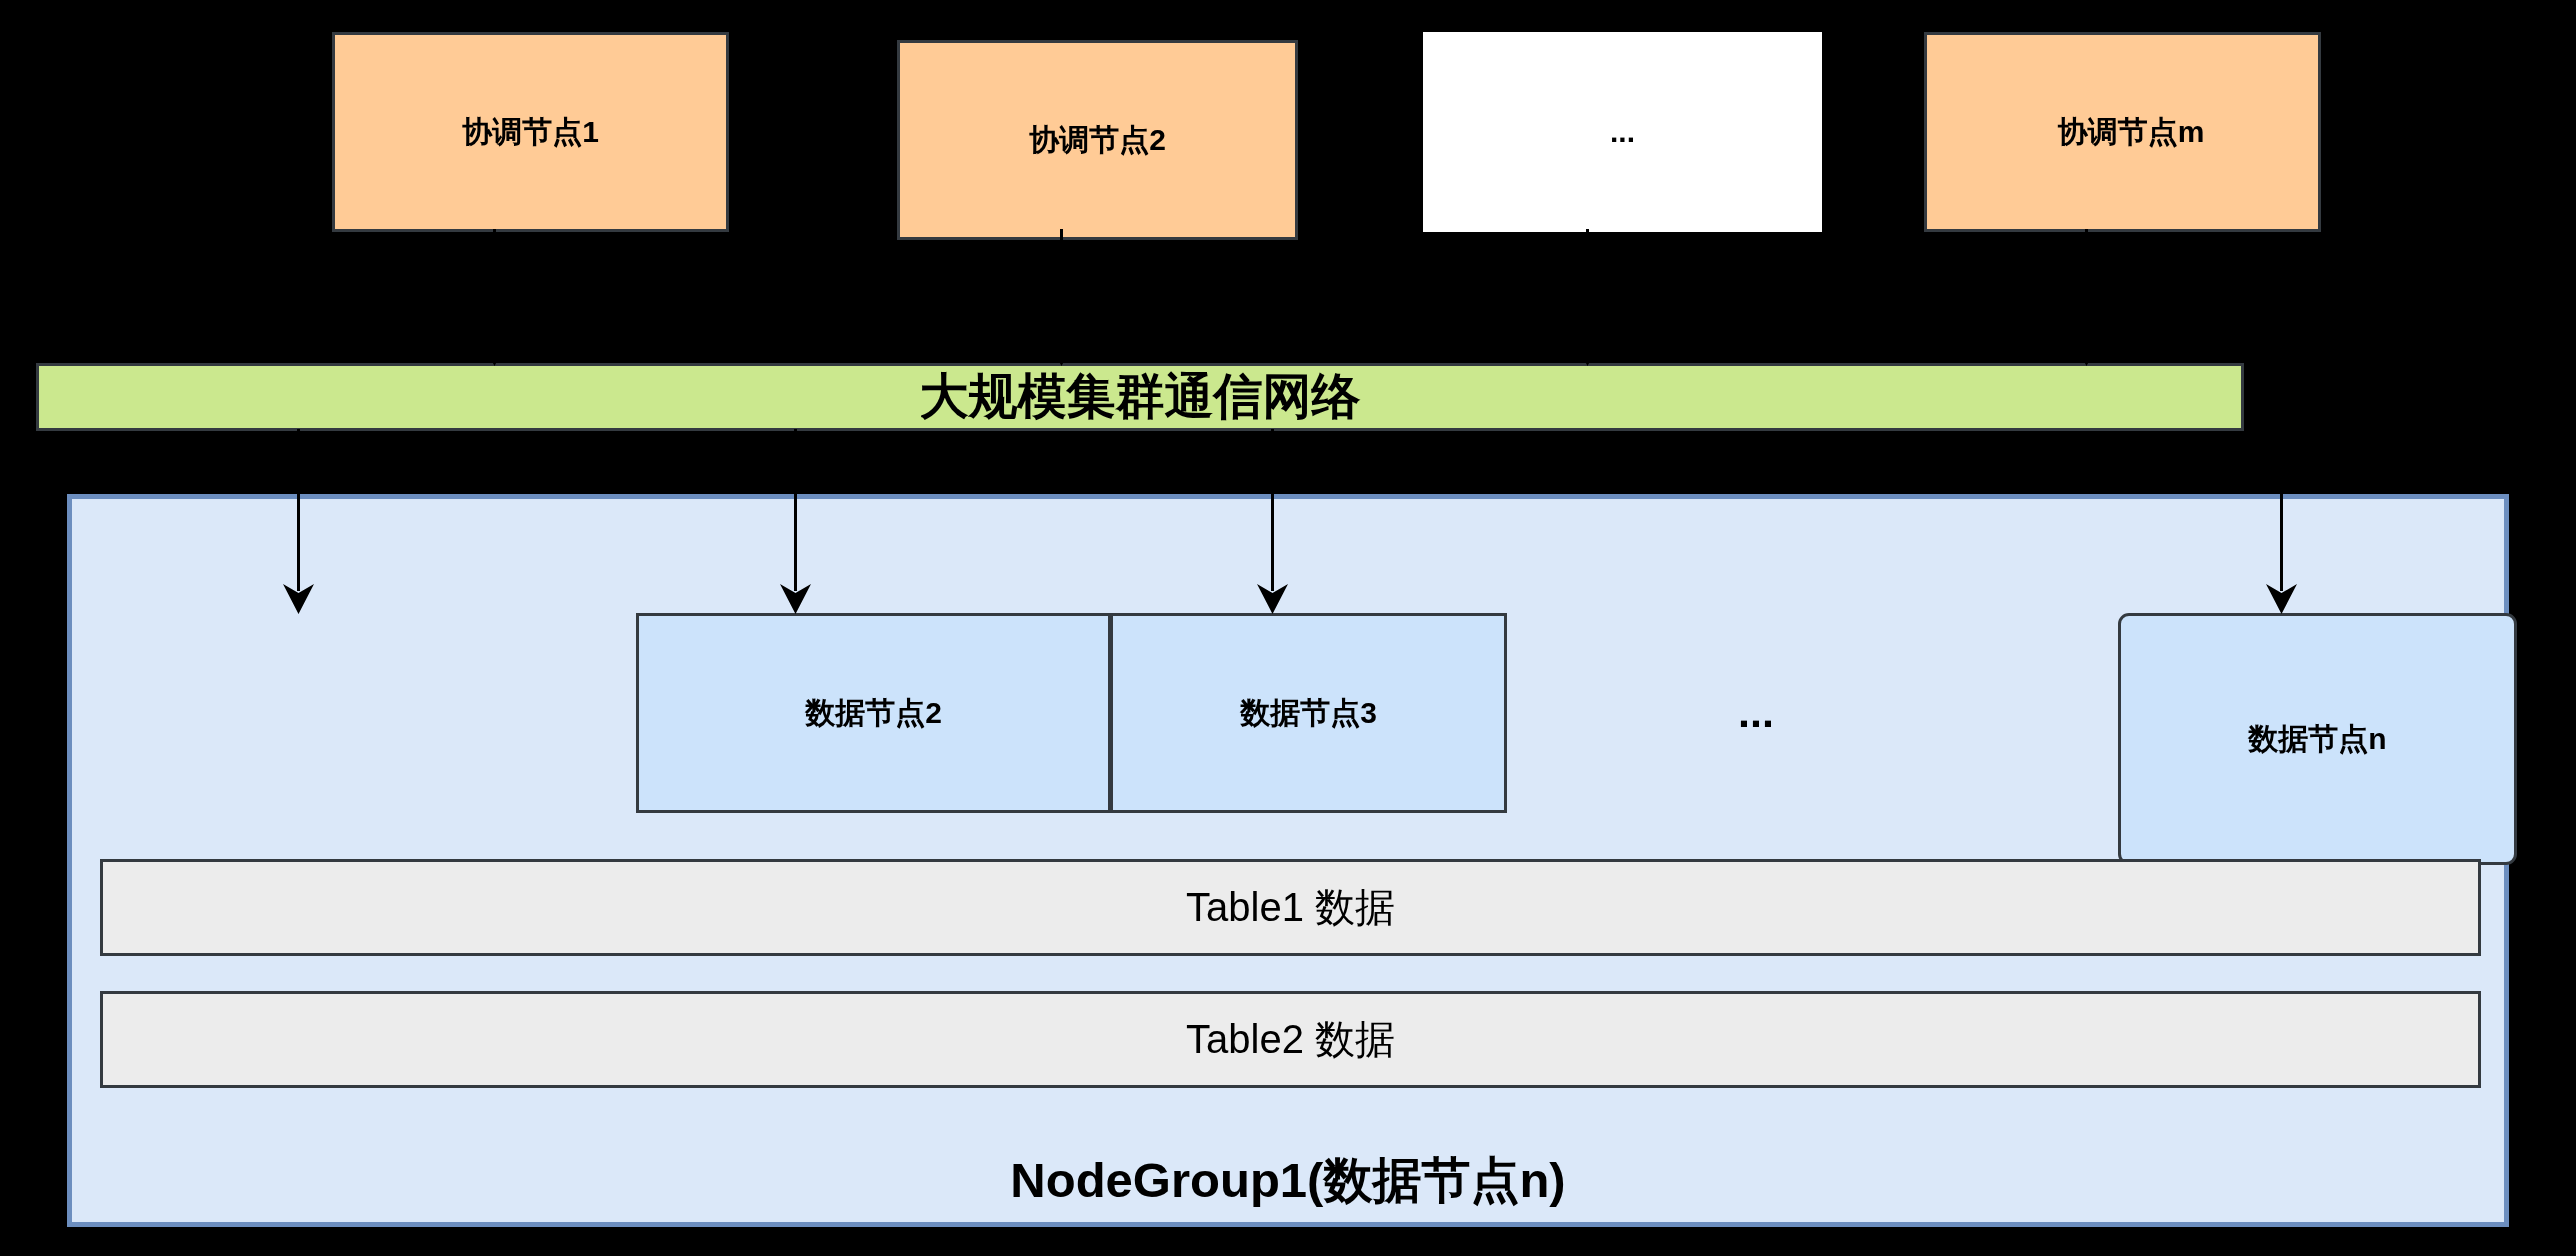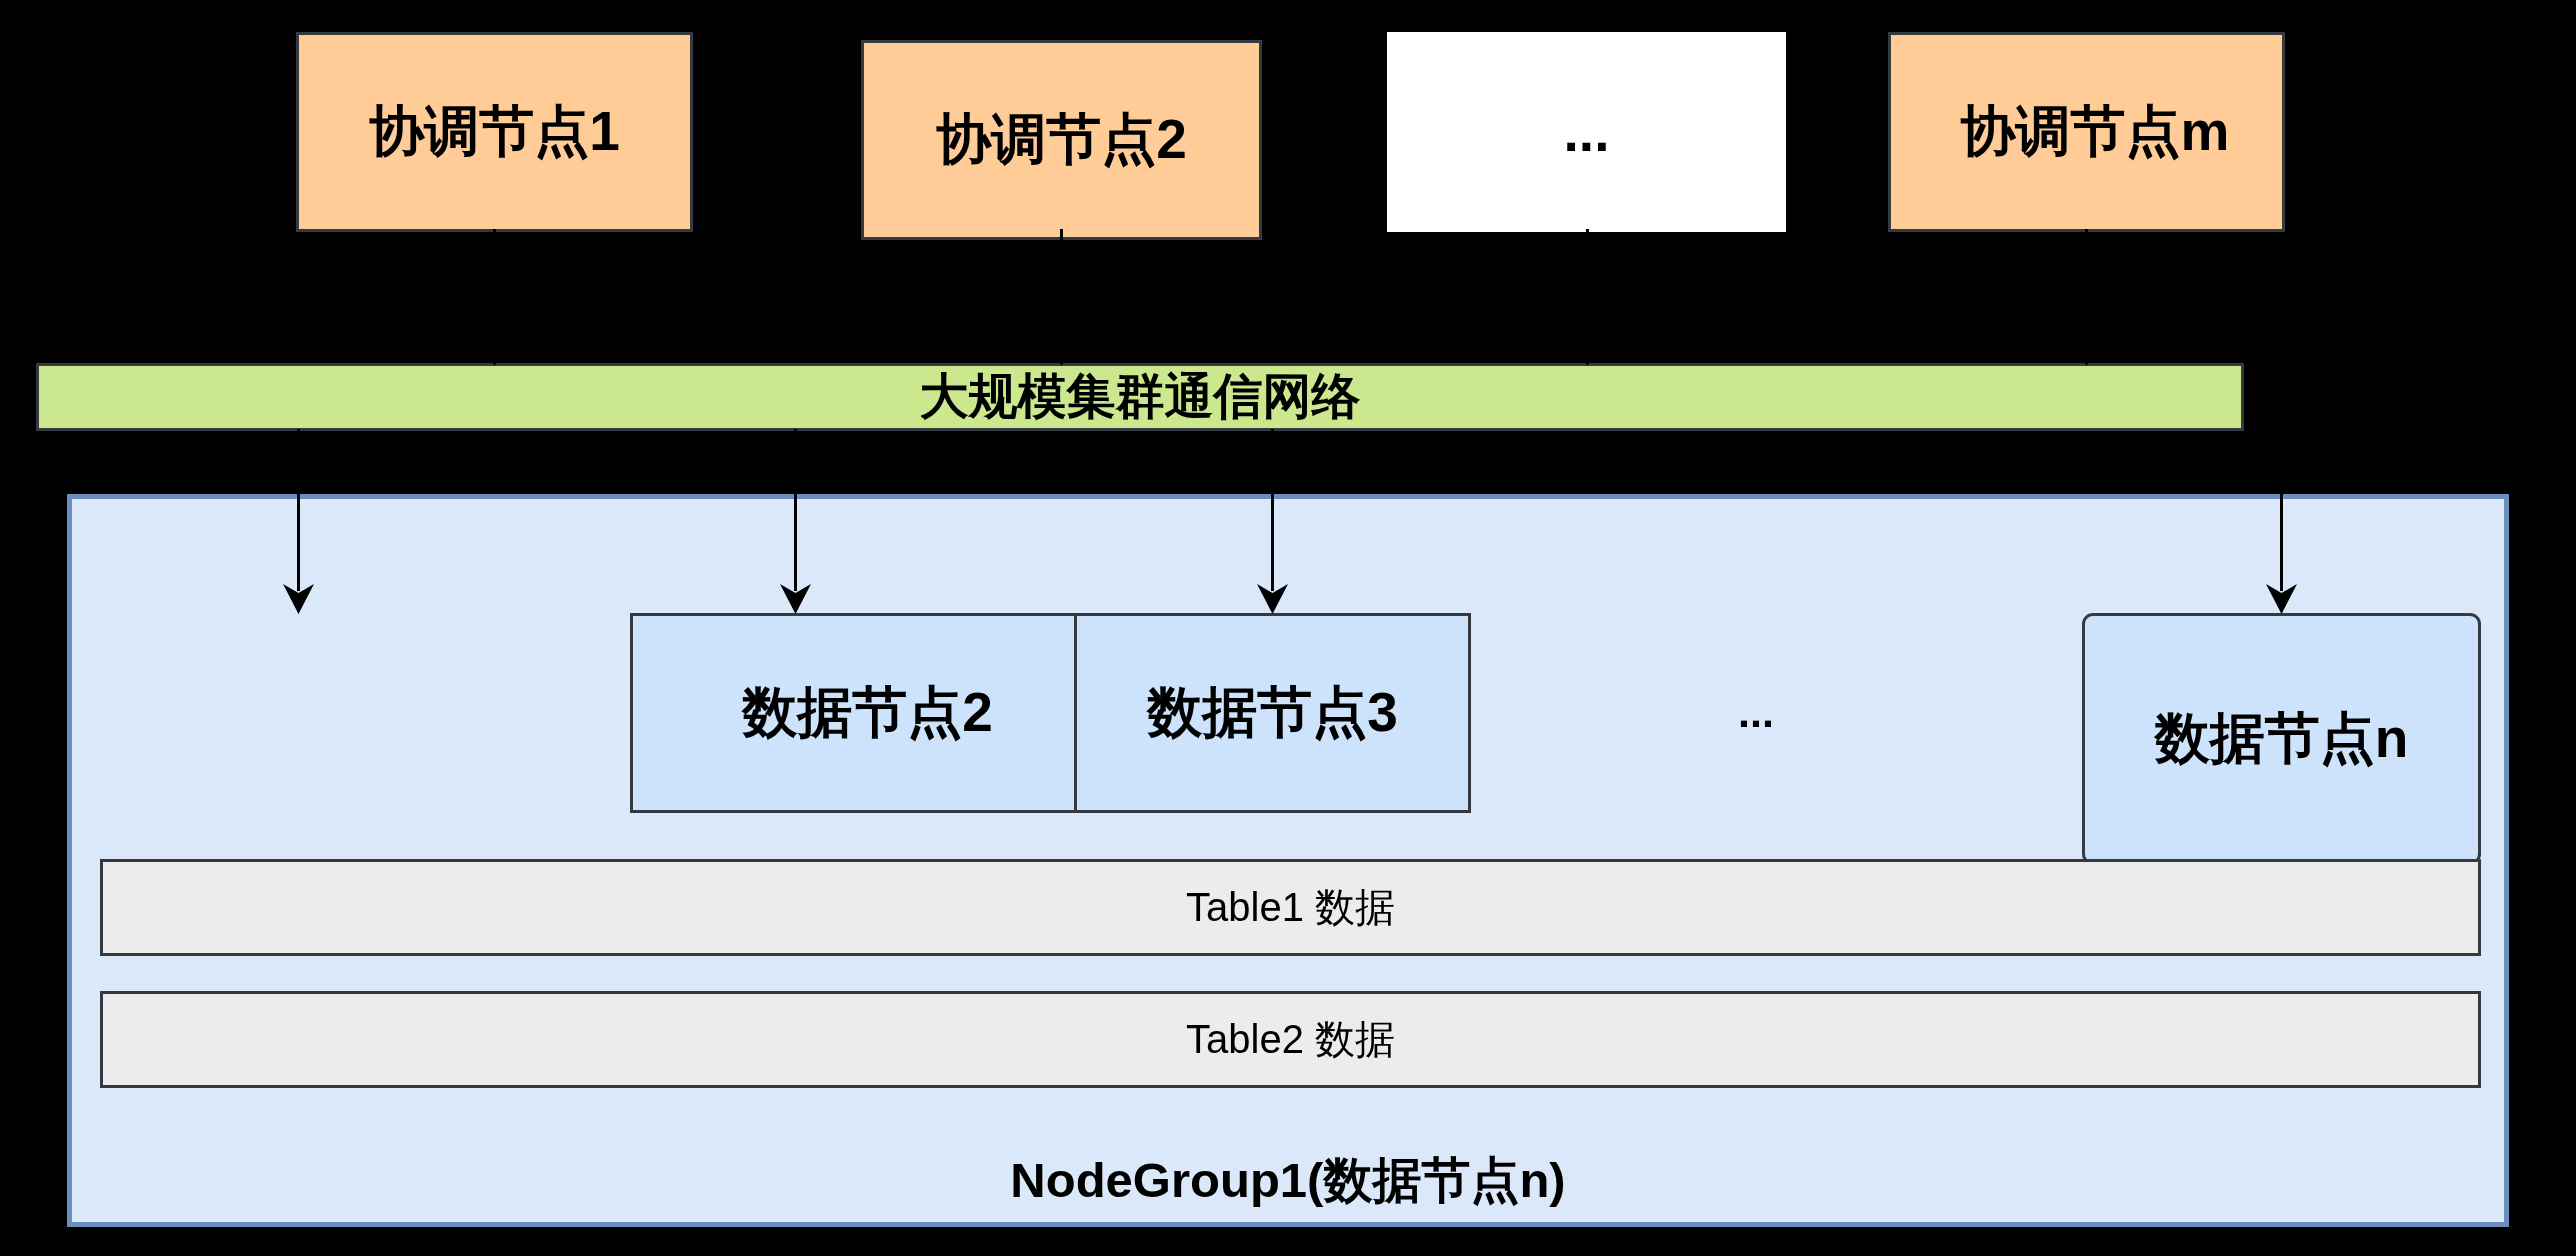--- a/index.html
+++ b/index.html
@@ -17,21 +17,21 @@
   }
   html,body{margin:0;padding:0;background:var(--background);}
   #canvas{
     position:relative;width:2576px;height:1257px;background:var(--background);
     font-family:"Liberation Sans","DejaVu Sans",sans-serif;color:var(--text);
     overflow:hidden;
   }
   .box{
     position:absolute;box-sizing:border-box;
     display:flex;align-items:center;justify-content:center;
-    font-weight:bold;font-size:55px;text-align:center;
+    font-weight:bold;font-size:30px;text-align:center;margin-left:36px;
   }
   .coord{background:var(--coordinator-fill);border:3.3px solid var(--shape-border);}
   .placeholder{background:var(--placeholder-fill);}
   .netbar{
     position:absolute;left:36px;top:363px;width:2208px;height:68px;
     box-sizing:border-box;background:var(--network-fill);
     border:3.3px solid var(--shape-border);
     display:flex;align-items:center;justify-content:center;
     font-weight:bold;font-size:49px;z-index:2;
   }
@@ -88,21 +88,21 @@
 
   <div class="line-v" style="left:297px;top:429px;height:162px;"></div>
   <div class="arrow-head" style="left:283px;top:584px;"></div>
   <div class="line-v" style="left:794px;top:429px;height:162px;"></div>
   <div class="arrow-head" style="left:780px;top:584px;"></div>
   <div class="line-v" style="left:1271px;top:429px;height:162px;"></div>
   <div class="arrow-head" style="left:1257px;top:584px;"></div>
   <div class="line-v" style="left:2280px;top:429px;height:162px;"></div>
   <div class="arrow-head" style="left:2266px;top:584px;"></div>
 
-  <div class="box dnode" style="left:630px;top:613px;width:475px;height:200px;">数据节点2</div>
+  <div class="box dnode" style="left:600px;top:613px;width:475px;height:200px;">数据节点2</div>
   <div class="box dnode" style="left:1074px;top:613px;width:397px;height:200px;">数据节点3</div>
   <div class="dots" style="left:1682px;top:683px;width:148px;height:59px;">...</div>
   <div class="box dnode" style="left:2082px;top:613px;width:399px;height:252px;border-radius:11px;">数据节点n</div>
 
   <div class="trow" style="top:859px;">Table1 数据</div>
   <div class="trow" style="top:991px;">Table2 数据</div>
 
   <div class="group-label">NodeGroup1(数据节点n)</div>
 
 </div>

